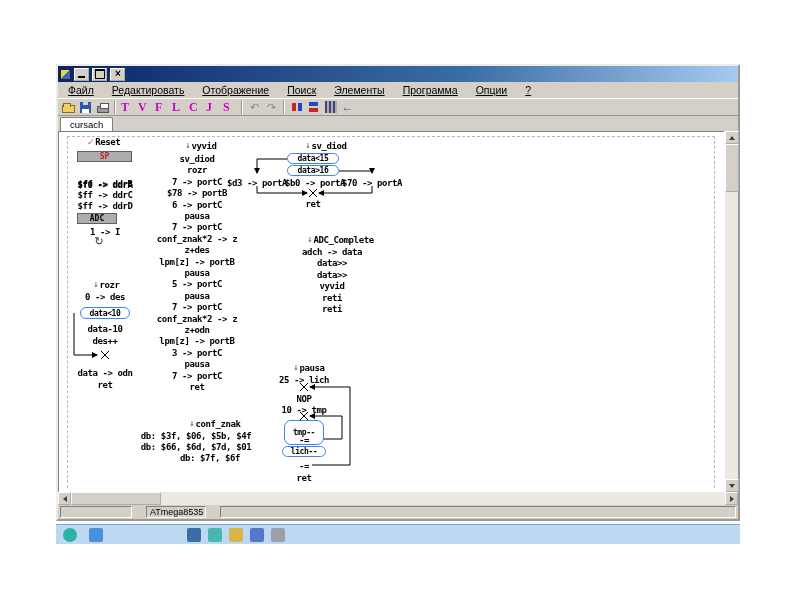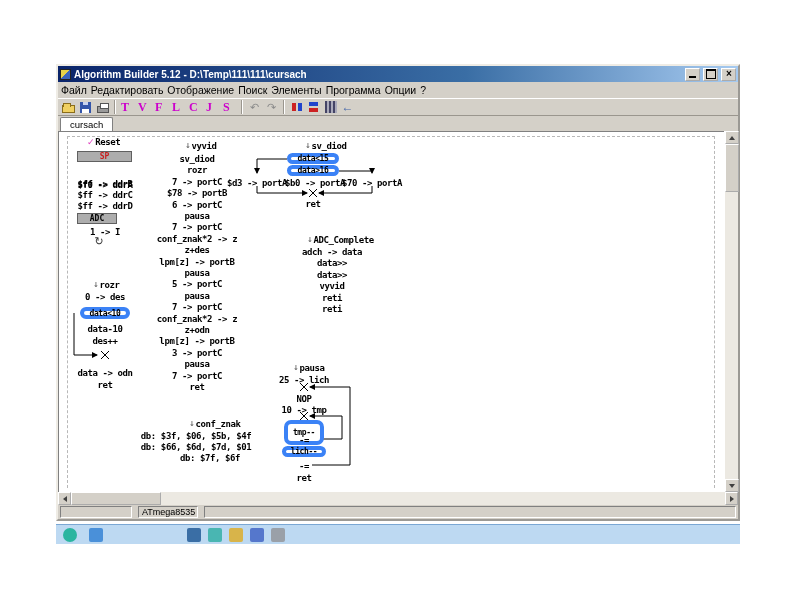--- a/index.html
+++ b/index.html
@@ -13,21 +13,21 @@
   .app-icon{width:11px;height:11px;border:1px solid #222;
     background:linear-gradient(135deg,#e8d44a 45%,#3a66c0 45%);flex:0 0 auto;}
   .title-text{color:#fff;font-size:10px;font-weight:bold;flex:1;white-space:nowrap;overflow:hidden;}
   .win-btn{width:15px;height:13px;background:#d4d0c8;border:1px outset #fff;
     display:flex;align-items:center;justify-content:center;flex:0 0 auto;position:relative;}
   .wb-min::after{content:"";position:absolute;left:3px;bottom:2px;width:7px;height:2px;background:#000;}
   .wb-max::after{content:"";width:8px;height:7px;border:1px solid #000;border-top-width:2px;}
   .wb-close{font-size:10px;font-weight:bold;line-height:10px;margin-left:1px;}
   
   .menubar{height:16px;display:flex;align-items:center;font-size:10.5px;padding-left:1px;flex:0 0 auto;}
-  .menu-item{padding:1px 2px;white-space:nowrap;}
+  .menu-item{padding:1px 9px;white-space:nowrap;text-decoration:underline;}
   
   .toolbar{height:18px;display:flex;align-items:center;padding:1px 2px;flex:0 0 auto;
     border-top:1px solid #fff;border-bottom:1px solid #9a968e;background:#d4d0c8;}
   .tbtn{width:17px;height:16px;display:flex;align-items:center;justify-content:center;flex:0 0 auto;}
   .letter-btn{font-family:"Liberation Serif",serif;font-weight:bold;font-size:12px;color:#cc00cc;width:13px;}
   .sep{width:2px;height:14px;border-left:1px solid #9a968e;border-right:1px solid #fff;margin:0 3px;flex:0 0 auto;}
   .gray-glyph{color:#8a8a8a;font-size:11px;}
   .back-glyph{color:#4466aa;font-size:12px;font-weight:bold;}
   .ic-folder{width:13px;height:8px;background:#f0d060;border:1px solid #8a6d1a;position:relative;margin-top:3px;}
   .ic-folder::before{content:"";position:absolute;top:-3px;left:0;width:6px;height:3px;
@@ -59,53 +59,52 @@
   .dt{position:absolute;transform:translateX(-50%);white-space:nowrap;
     font:bold 9px/10px "DejaVu Sans Mono",monospace;letter-spacing:-0.4px;color:#000;}
   .dlabel{position:absolute;display:flex;align-items:center;gap:1px;white-space:nowrap;
     font:bold 9px/10px "DejaVu Sans Mono",monospace;letter-spacing:-0.4px;}
   .larr{font-size:7px;color:#666;font-family:"DejaVu Sans",sans-serif;}
   .chk{color:#e040c0;font-size:9px;font-family:"DejaVu Sans",sans-serif;}
   .dbox{position:absolute;background:#adadad;border:1px solid #606060;
     display:flex;align-items:center;justify-content:center;
     font:bold 8px "DejaVu Sans Mono",monospace;color:#000;}
   .dbox.sp{color:#c82020;}
-  .oval{position:absolute;background:#fff;border:4px solid #3b82f6;border-radius:7px;
+  .oval{position:absolute;background:#fff;border:1px solid #3b82f6;border-radius:7px;
     display:flex;align-items:center;justify-content:center;
     font:bold 8px "DejaVu Sans Mono",monospace;letter-spacing:-0.4px;}
   .dicon{position:absolute;transform:translateX(-50%);font:11px "DejaVu Sans",sans-serif;color:#333;}
   
   .vscroll{width:14px;background:#ece9e2;display:flex;flex-direction:column;flex:0 0 auto;border-left:1px solid #fff;}
   .hscroll{height:13px;background:#ece9e2;display:flex;flex:0 0 auto;}
   .sbtn{background:#d4d0c8;border:1px outset #fff;display:flex;align-items:center;justify-content:center;flex:0 0 auto;}
   .vscroll .sbtn{height:13px;width:14px;}
   .hscroll .sbtn{width:13px;height:13px;}
   .thumb-v{height:48px;width:14px;background:#d4d0c8;border:1px outset #fff;flex:0 0 auto;}
   .thumb-h{width:90px;height:13px;background:#d4d0c8;border:1px outset #fff;flex:0 0 auto;}
   .sfill{flex:1;}
   .tri-up{width:0;height:0;border-left:3px solid transparent;border-right:3px solid transparent;border-bottom:4px solid #404040;}
   .tri-down{width:0;height:0;border-left:3px solid transparent;border-right:3px solid transparent;border-top:4px solid #404040;}
   .tri-left{width:0;height:0;border-top:3px solid transparent;border-bottom:3px solid transparent;border-right:4px solid #404040;}
   .tri-right{width:0;height:0;border-top:3px solid transparent;border-bottom:3px solid transparent;border-left:4px solid #404040;}
   
-  .statusbar{height:14px;display:flex;gap:6px;padding:1px 2px;font-size:9px;flex:0 0 auto;background:#d4d0c8;}
+  .statusbar{height:14px;display:flex;gap:14px;padding:1px 2px;font-size:9px;flex:0 0 auto;background:#d4d0c8;}
   .scell{border:1px solid;border-color:#808080 #fff #fff #808080;display:flex;align-items:center;padding:0 3px;white-space:nowrap;}
   
   .taskbar{position:absolute;left:56px;top:524px;width:684px;height:20px;
     background:#bdd9f2;border-top:1px solid #7aa7d4;display:flex;align-items:center;padding:0 5px;}
   .tb-icon{width:14px;height:14px;border-radius:2px;flex:0 0 auto;}
 </style>
 </head>
 <body>
 
 <div class="window">
 
   <div class="titlebar">
     <div class="app-icon"></div>
-    <span class="title-text">Algorithm Builder 5.12 - D:\Temp\111\111\cursach</span>
     <div class="win-btn wb-min"></div>
     <div class="win-btn wb-max"></div>
     <div class="win-btn">
         <span class="wb-close">×</span>
       </div>
   </div>
 
   <div class="menubar">
     <span class="menu-item">Файл</span>
     <span class="menu-item">Редактировать</span>

